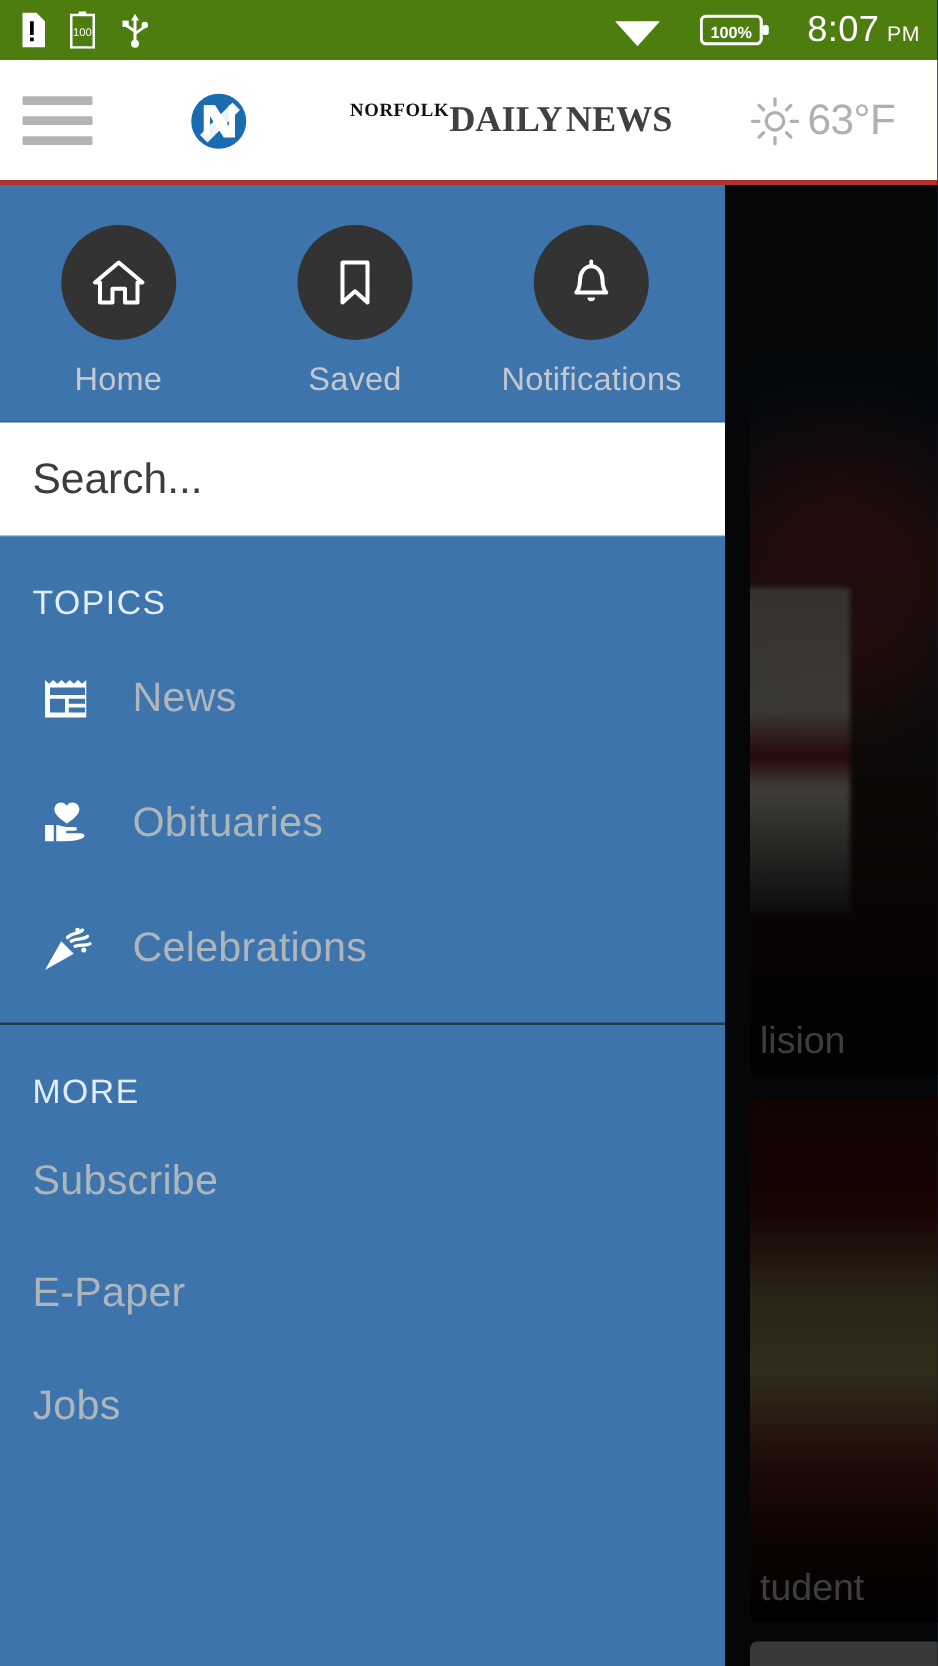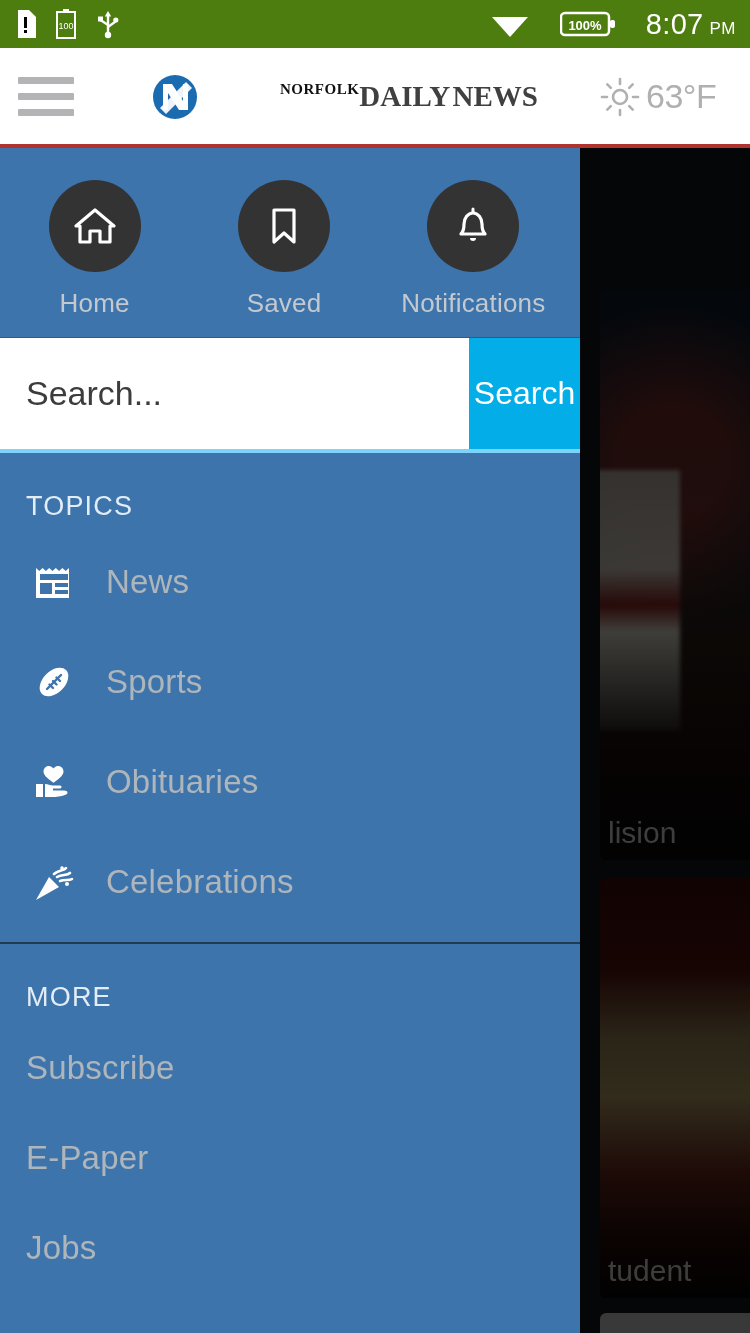--- a/index.html
+++ b/index.html
@@ -121,22 +121,22 @@
     width:92px; height:92px; border-radius:50%;
     background:#333333; display:flex;
     align-items:center; justify-content:center;
   }
   .qn-label {
     margin-top:16px; font-size:26px; color:#c3c9cf; letter-spacing:.2px;
   }
 
   
   .searchrow {
-    display:flex; height:116px; width:580px;
-    border-top:1px solid #2e5b87; border-bottom:4px solid #7dd3fc;
+    display:flex; height:92px; width:580px;
+    border-top:1px solid #2e5b87; border-bottom:1px solid #7dd3fc;
   }
   .search-input {
     flex:1; background:#ffffff; border:0; outline:0;
     font-family:"Liberation Sans", sans-serif;
     font-size:34px; color:#3c3c3c; padding:0 0 0 26px;
   }
   .search-input::placeholder { color:#3c3c3c; opacity:1; }
   .search-btn {
     width:173px; background:#02ade8; border:0; outline:0; cursor:pointer;
     color:#fff; font-family:"Liberation Sans", sans-serif;
@@ -288,52 +288,37 @@
             <path d="M11 31 C11 31 14 28 14 21 C14 15 18 10 23 10 C28 10 32 15 32 21 C32 28 35 31 35 31 Z" fill="none" stroke="#fff" stroke-width="3.2" stroke-linejoin="round"></path>
             <path d="M20 35 a3 3 0 0 0 6 0" fill="#fff"></path>
           </svg>
         </div>
         <div class="qn-label">Notifications</div>
       </div>
     </div>
 
     <div class="searchrow">
       <input class="search-input" type="text" placeholder="Search..." style="">
-      <button class="search-btn">Search</button>
     </div>
 
     <div class="section-head">TOPICS</div>
 
     <div class="nav-item">
       <span class="nav-ic">
         <svg width="44" height="44" viewBox="0 0 44 44">
           <path d="M4 8 l3.3 3 3.3-3 3.3 3 3.3-3 3.3 3 3.3-3 3.3 3 3.3-3 3.3 3 3.3-3 V38 H4 Z" fill="#ffffff"></path>
           <rect x="8" y="14" width="28" height="6" fill="#3d74ac"></rect>
           <rect x="8" y="23" width="12" height="11" fill="#3d74ac"></rect>
           <rect x="23" y="23" width="13" height="4" fill="#3d74ac"></rect>
           <rect x="23" y="30" width="13" height="4" fill="#3d74ac"></rect>
         </svg>
       </span>
       <span class="nav-label">News</span>
     </div>
 
-    <div class="nav-item">
-      <span class="nav-ic">
-        <svg width="44" height="44" viewBox="0 0 44 44">
-          <ellipse cx="22" cy="22" rx="11" ry="17" transform="rotate(45 22 22)" fill="#ffffff"></ellipse>
-          <g stroke="#3d74ac" stroke-width="2.4" stroke-linecap="round">
-            <line x1="15" y1="29" x2="29" y2="15"></line>
-            <line x1="17.5" y1="24.5" x2="21" y2="28"></line>
-            <line x1="21" y1="21" x2="24.5" y2="24.5"></line>
-            <line x1="24.5" y1="17.5" x2="28" y2="21"></line>
-          </g>
-        </svg>
-      </span>
-      <span class="nav-label">Sports</span>
-    </div>
 
     <div class="nav-item">
       <span class="nav-ic">
         <svg width="44" height="44" viewBox="0 0 44 44">
           <path d="M26 6 c-2.4 0-3.9 1.5-4.6 2.6 C20.7 7.5 19.2 6 16.8 6 c-3.2 0-5.3 2.5-5.3 5.5 c0 4.6 6.5 8.6 10 11.3 c3.5-2.7 10-6.7 10-11.3 C31.5 8.5 29.2 6 26 6 Z" fill="#ffffff"></path>
           <rect x="4" y="24" width="7" height="13" fill="#ffffff"></rect>
           <path d="M13 24 c3 0 5 1.5 8 1.5 h7 c2 0 2 3 0 3 h-7 v2 h11 c4 0 5 3 1 4.5 c-4 1.5-9 2-13 2 h-7 Z" fill="#ffffff"></path>
         </svg>
       </span>
       <span class="nav-label">Obituaries</span>

